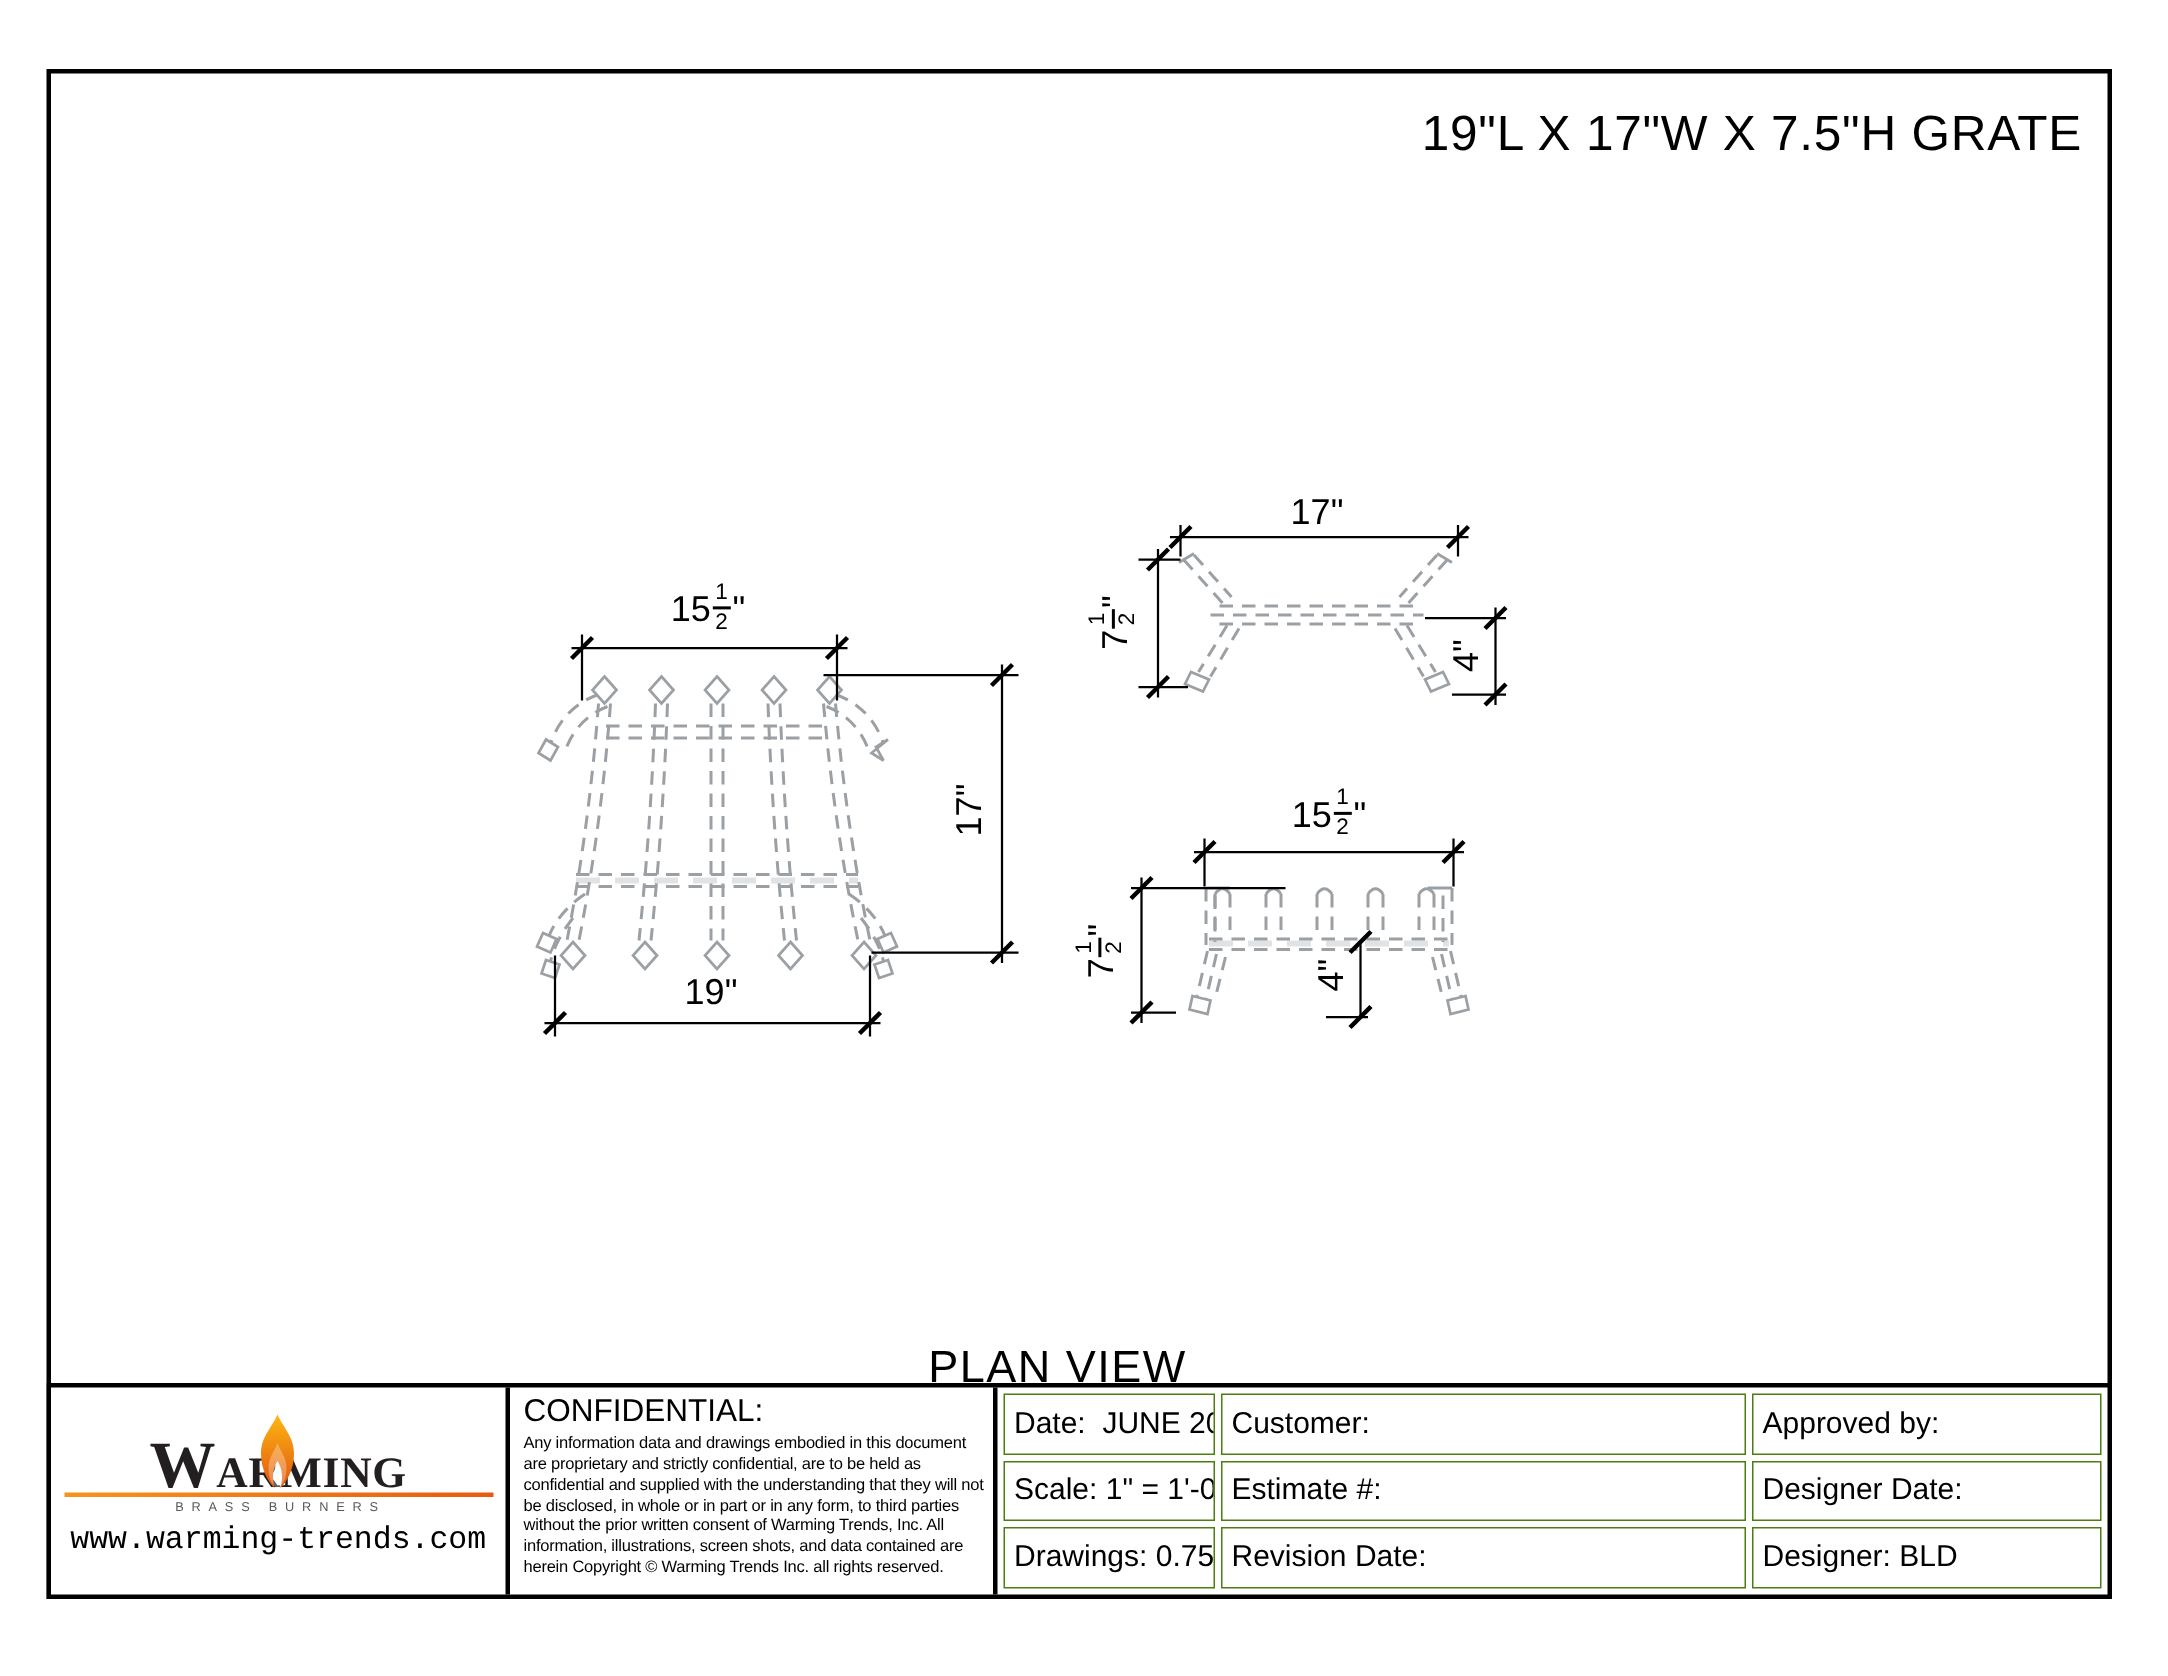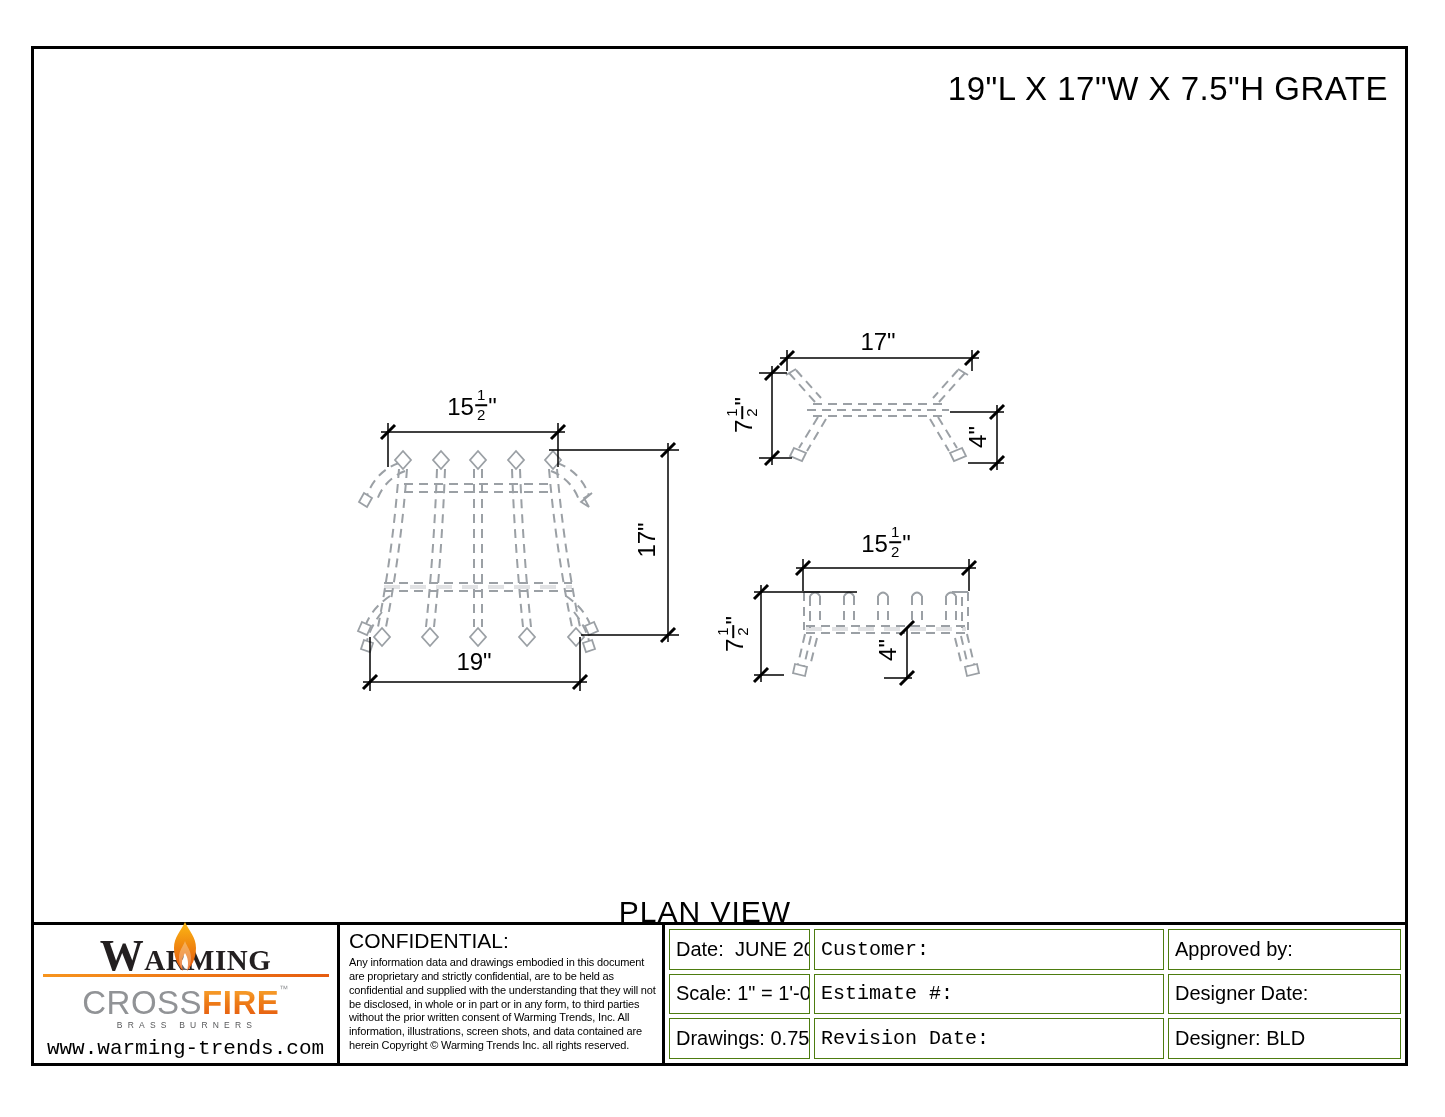--- a/index.html
+++ b/index.html
@@ -34,21 +34,21 @@
         padding:4px 6px 0 9px;}
   .tb-right{flex:1;border-left:3px solid #000;box-sizing:border-box;}
 
   .conf-head{font-size:21px;color:#000;margin-bottom:3px;}
   .conf-body{font-size:11px;line-height:1.26;letter-spacing:-.15px;color:#000;width:312px;}
 
   table.tb{border-collapse:separate;border-spacing:4px 4px;width:100%;height:100%;
         table-layout:fixed;}
   table.tb td{border:1px solid #4d7c0f;font-size:20px;padding:2px 6px;vertical-align:middle;
         white-space:nowrap;overflow:hidden;}
-  td.c1{width:127px;} td.c2{width:336px;font-family:Liberation Mono, monospace;} td.c3{width:auto;}
+  td.c1{width:127px;} td.c2{width:336px;} td.c3{width:auto;}
 
   
   .wt-row{position:relative;display:flex;align-items:flex-end;column-gap:36px;
         font-family:"Liberation Serif",serif;font-weight:700;color:#231f20;}
   .wt-word{letter-spacing:.5px;font-size:29px;}
   .wt-big{font-size:44px;}
   .wt-reg{font-size:10px;vertical-align:28px;margin-left:1px;}
   .flame{position:absolute;left:50%;top:-9px;transform:translateX(-50%);}
   .wt-underline{width:286px;height:3px;margin-top:-7px;
         background:linear-gradient(90deg,#f7941d,#e65c0f);}
@@ -303,23 +303,20 @@
           <path d="M15 20 C13 26 9 29 9 37 C9 44 12 49 15 50 C18 49 21 44 21 37 C21 29 17 26 15 20 Z" fill="#fff" opacity="0.3"></path>
           <defs>
               <linearGradient id="fgl" x1="0" y1="0" x2="0" y2="1">
             <stop offset="0" stop-color="#fcb813"></stop>
                 <stop offset="1" stop-color="#e3540e"></stop>
           </linearGradient>
             </defs>
         </svg>
       </div>
       <div class="wt-underline"></div>
-      <div class="cf-row">
-        <span class="cf-gray">CROSS</span><span class="cf-orange">FIRE</span><sup class="cf-tm">™</sup>
-      </div>
       <div class="cf-sub">BRASS BURNERS</div>
       <div class="wt-site">www.warming-trends.com</div>
     </div>
 
     <div class="tb-conf">
       <div class="conf-head">CONFIDENTIAL:</div>
       <div class="conf-body">Any information data and drawings embodied in this document are proprietary and strictly confidential, are to be held as confidential and supplied with the understanding that they will not be disclosed, in whole or in part or in any form, to third parties without the prior written consent of Warming Trends, Inc. All information, illustrations, screen shots, and data contained are herein Copyright © Warming Trends Inc. all rights reserved.</div>
     </div>
 
     <div class="tb-right">

